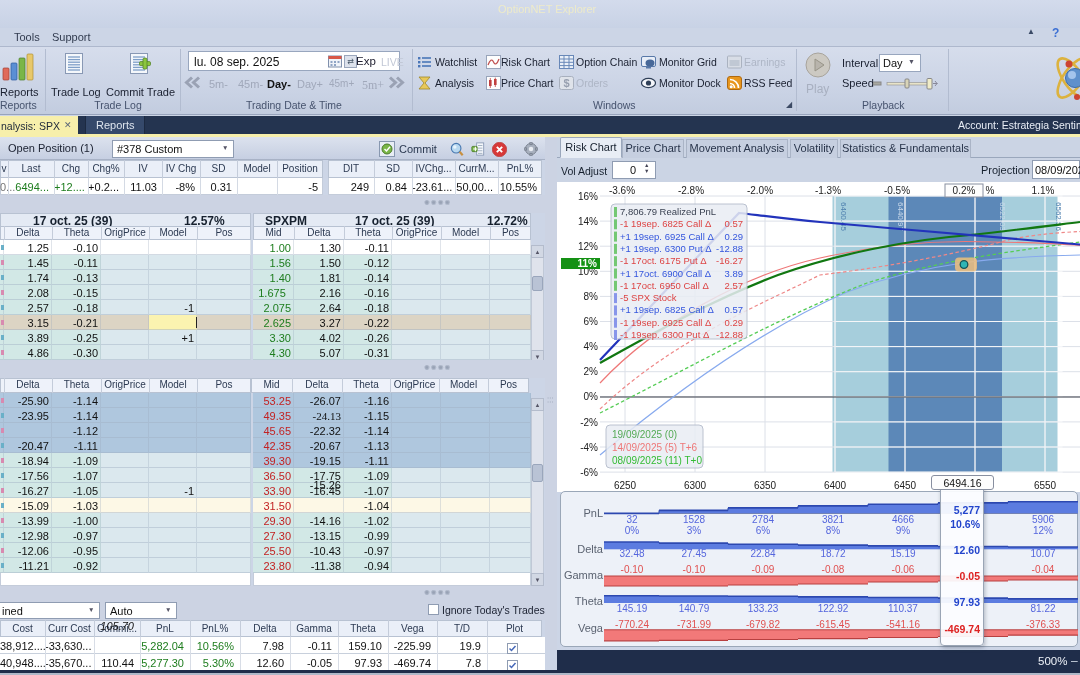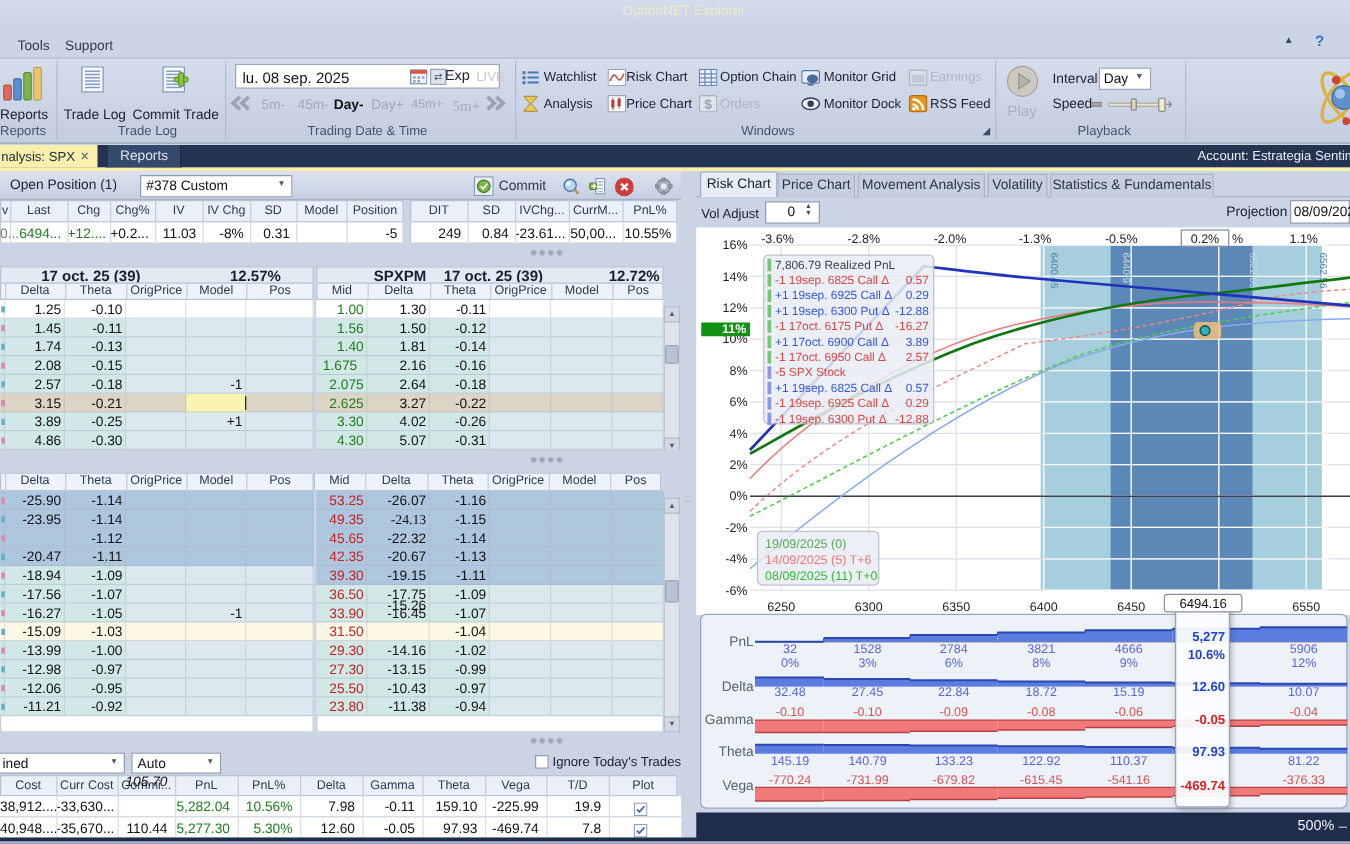--- a/index.html
+++ b/index.html
@@ -302,21 +302,21 @@
 <div class="cell" style="left:455px;top:181px;width:38px;color:#111;">50,00...</div>
 <div class="abs" style="left:455px;top:178px;width:1px;height:17px;background:#d4dae4;"></div>
 <div class="cell" style="left:498px;top:181px;width:39px;color:#111;">10.55%</div>
 <div class="abs" style="left:498px;top:178px;width:1px;height:17px;background:#d4dae4;"></div>
 <div class="abs" style="left:0;top:195px;width:545px;height:18px;background:#ccd3e3;"></div>
 <div class="txt" style="left:424px;top:199px;font-size:7px;color:#98a2b5;letter-spacing:1px;">✺✺✺✺</div>
 <div class="abs" style="left:0;top:213px;width:251px;height:13px;background:#e4eaf4;border:1px solid #b8c2d2;border-bottom:none;"></div>
 <div class="abs" style="left:253px;top:213px;width:278px;height:13px;background:#e4eaf4;border:1px solid #b8c2d2;border-bottom:none;"></div>
 <div class="txt" style="left:33px;top:214px;font-size:12px;font-weight:bold;color:#16202e;">17 oct. 25 (39)</div>
 <div class="txt" style="left:184px;top:214px;font-size:12px;font-weight:bold;color:#16202e;">12.57%</div>
-<div class="txt" style="left:265px;top:214px;font-size:12px;font-weight:bold;color:#16202e;margin-left:34px;">SPXPM</div>
+<div class="txt" style="left:265px;top:214px;font-size:12px;font-weight:bold;color:#16202e;">SPXPM</div>
 <div class="txt" style="left:355px;top:214px;font-size:12px;font-weight:bold;color:#16202e;">17 oct. 25 (39)</div>
 <div class="txt" style="left:487px;top:214px;font-size:12px;font-weight:bold;color:#16202e;">12.72%</div>
 <div class="abs" style="left:0px;top:226px;width:251px;height:14px;background:#eef2fa;border:1px solid #b8c2d2;"></div>
 <div class="hdr" style="left:0px;top:227px;width:4px;"></div>
 <div class="hdr" style="left:4px;top:227px;width:48px;">Delta</div>
 <div class="abs" style="left:4px;top:226px;width:1px;height:14px;background:#c4ccda;"></div>
 <div class="hdr" style="left:52px;top:227px;width:49px;">Theta</div>
 <div class="abs" style="left:52px;top:226px;width:1px;height:14px;background:#c4ccda;"></div>
 <div class="hdr" style="left:101px;top:227px;width:48px;">OrigPrice</div>
 <div class="abs" style="left:101px;top:226px;width:1px;height:14px;background:#c4ccda;"></div>

